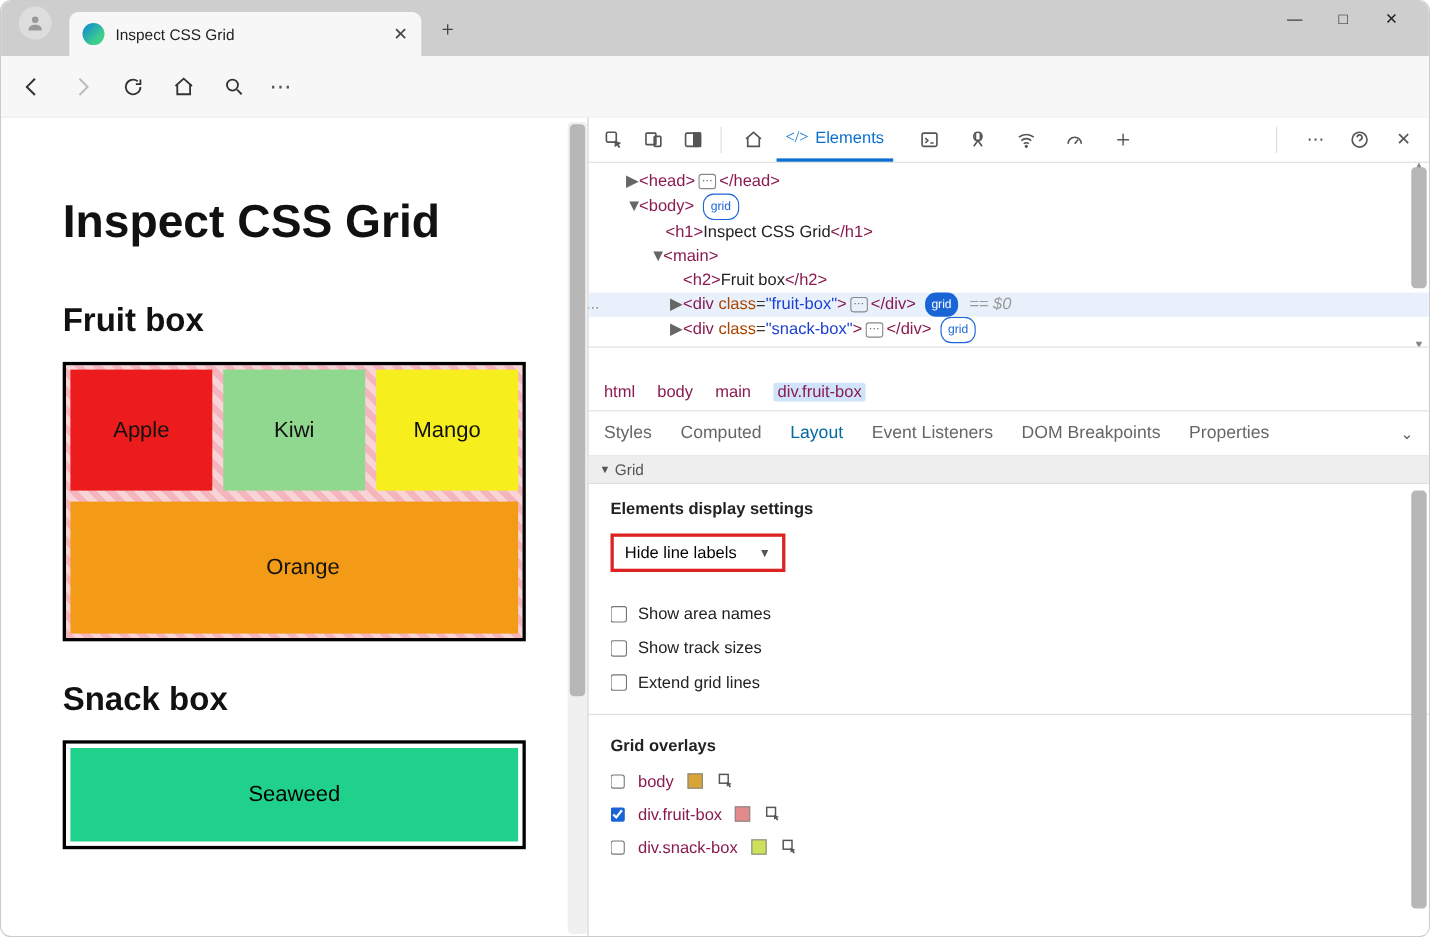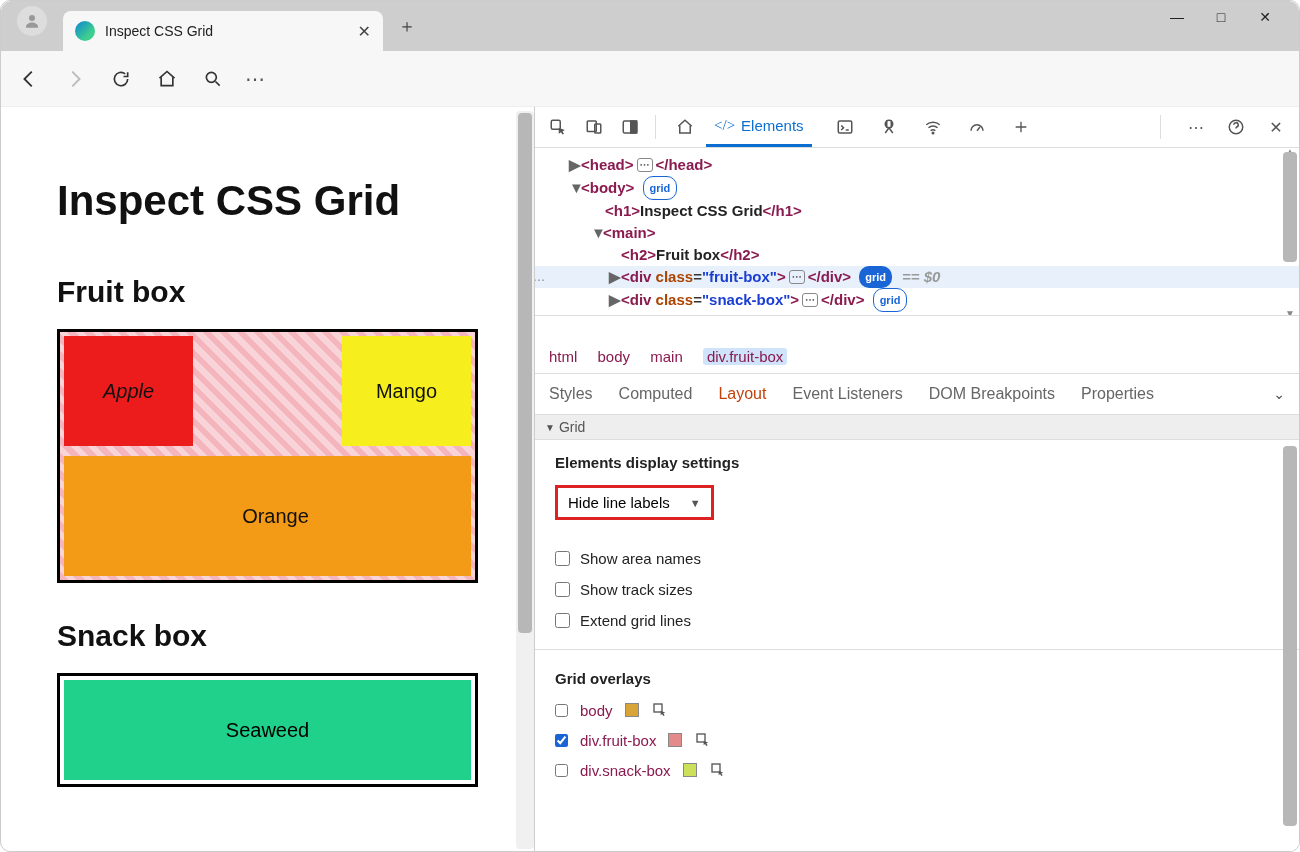--- a/index.html
+++ b/index.html
@@ -29,39 +29,39 @@
 
 .content-area { display:flex; height: calc(852px - 50px - 56px); }
 .page { width: 533px; position:relative; overflow:hidden; }
 .page-scroll { position:absolute; right:0; top:4px; bottom:4px; width:18px; background:#f0f0f0; border-radius: 4px;}
 .page-scroll .thumb { position:absolute; left:2px; right:2px; top:2px; height:520px; background:#b7b7b7; border-radius:4px;}
 .page-inner { padding: 40px 56px 0 56px; }
 .page h1 { font-size: 42px; font-weight: 800; color:#111; margin: 30px 0 50px 0;}
 .page h2 { font-size: 30px; font-weight: 800; color:#111; margin: 20px 0 20px 0;}
 .fruit-box { border:3px solid #000; display:grid; grid-template-columns: 1fr 1fr 1fr; grid-template-rows: 110px 120px; gap: 10px; padding: 4px; background: repeating-linear-gradient(45deg,#f5b5bd 0 6px,#f8d4d8 6px 12px);}
 .cell { display:flex; align-items:center; justify-content:center; font-size:20px; color:#111; }
-.apple { background:#ed1c1c; grid-column:1; grid-row:1;font-style:italic; }
+.apple { background:#ed1c1c; grid-column:1; grid-row:1; }
 .kiwi { background:#90d890; grid-column:2; grid-row:1; }
 .mango { background:#f7ef1d; grid-column:3; grid-row:1; }
 .orange { background:#f39a16; grid-column:1/4; grid-row:2;padding-left:16px; }
 .snack-box { border:3px solid #000; margin-top: 10px; }
-.seaweed { background:#1fd18a; height: 100px; display:flex;align-items:center;justify-content:center;font-size:20px; margin:4px;}
+.seaweed { background:#1fd18a; height: 85px; display:flex;align-items:center;justify-content:center;font-size:20px; margin:4px;}
 
 
 .devtools { flex:1; border-left:1px solid #ccc; display:flex; flex-direction:column; background:#fff;}
 .dt-top { height: 44px; border-bottom: 1px solid #ddd; display:flex; align-items:center; padding: 0 10px; gap:4px; }
 .dt-top .group { display:flex; align-items:center; gap:10px; }
 .dt-top .sep { width:1px; height:24px; background:#ddd; margin:0 8px;}
 .dt-icon { width:26px; height:26px; display:flex;align-items:center;justify-content:center;color:#555;cursor:pointer;}
 .dt-tab { padding: 10px 8px; font-size:15px; color:#333; display:flex;align-items:center;gap:6px;cursor:pointer;}
 .dt-tab.active { color:#0a6fd1; border-bottom:3px solid #0a6fd1; }
 .dt-right { margin-left:auto; display:flex; align-items:center; gap:14px;}
 
 .dom-tree { font-family: Consolas, monospace; font-size: 15px; padding: 6px 0 6px 14px; position:relative; line-height: 22px; color:#333;}
-.dom-tree .node { white-space: pre; font-weight: bold; }
+.dom-tree .node { white-space: pre; }
 .tri { display:inline-block; width:10px; color:#666; margin-right:2px;}
 .tag { color:#8a1a4f; }
 .attr { color:#aa4400; }
 .val { color:#1a3ed1; }
 .txt { color:#222; }
 .badge-grid { display:inline-block; font-size:11px; padding: 0 6px; border-radius:10px; margin-left:4px; vertical-align: 1px;}
 .badge-solid { background:#1a65d6; color:#fff; }
 .badge-outline { border:1px solid #1a65d6; color:#1a65d6; background:#fff;}
 .badge-dots { display:inline-block; border:1px solid #888; border-radius:3px; padding: 0 2px; font-size:10px; color:#666; margin: 0 3px; line-height:12px; vertical-align:2px;}
 .row-hl { background:#e8f1fb; display:block; margin-left:-14px; padding-left:14px; position:relative;}
@@ -71,21 +71,21 @@
 .dom-arrow-up { position:absolute; right:4px; top:-2px; color:#888; font-size:10px;}
 .dom-arrow-dn { position:absolute; right:4px; bottom:-4px; color:#888; font-size:10px;}
 .dom-wrap { position:relative; height: 180px; overflow:hidden; border-bottom:1px solid #ddd;}
 
 .breadcrumb { padding: 8px 14px; border-bottom:1px solid #ddd; font-size:15px;margin-top:24px;}
 .breadcrumb span { color:#8a1a4f; margin-right: 16px; cursor:pointer; display:inline-block;}
 .breadcrumb span.sel { background:#cfe3fa; padding: 0 4px; border-radius:3px;}
 
 .subtabs { display:flex; align-items:center; padding: 0 14px; border-bottom:1px solid #ddd; gap:26px; height: 44px;}
 .subtab { font-size:16px; color:#666; cursor:pointer; padding: 10px 0;}
-.subtab.active { color:#c2410c; }
+.subtab.active { color:#0369a1; }
 .subtabs .more { margin-left:auto; color:#555; font-size:14px;}
 
 .section-hdr { background:#eee; padding: 4px 10px; font-size:14px; color:#555; border-bottom:1px solid #ddd; display:flex; align-items:center; gap:4px;}
 .layout-body { position:relative; padding: 14px 20px; height: 440px; overflow:hidden;}
 .layout-body h4 { font-size:15px; font-weight:600; color:#222; margin-bottom: 14px;}
 .select-box { border:3px solid #d22; display:inline-flex; align-items:center; padding: 6px 10px; font-size:15px; gap: 20px; cursor:pointer; margin-bottom: 16px;}
 .select-box .caret { color:#555; font-size:11px;}
 .check-row { display:flex; align-items:center; gap:10px; font-size:15px; color:#222; margin: 14px 0;}
 .check-row input { width:15px; height:15px; cursor:pointer;}
 .divider { border-top:1px solid #ddd; margin: 20px -20px;}
@@ -153,20 +153,21 @@
 </div>
 
 <div class="content-area">
 
   <div class="page">
     <div class="page-inner">
       <h1>Inspect CSS Grid</h1>
       <h2>Fruit box</h2>
       <div class="fruit-box">
         <div class="cell apple">Apple</div>
+        <div class="cell kiwi">Kiwi</div>
         <div class="cell mango">Mango</div>
         <div class="cell orange">Orange</div>
       </div>
       <h2 style="margin-top:36px">Snack box</h2>
       <div class="snack-box">
         <div class="seaweed">Seaweed</div>
       </div>
     </div>
     <div class="page-scroll">
         <div class="thumb"></div>

